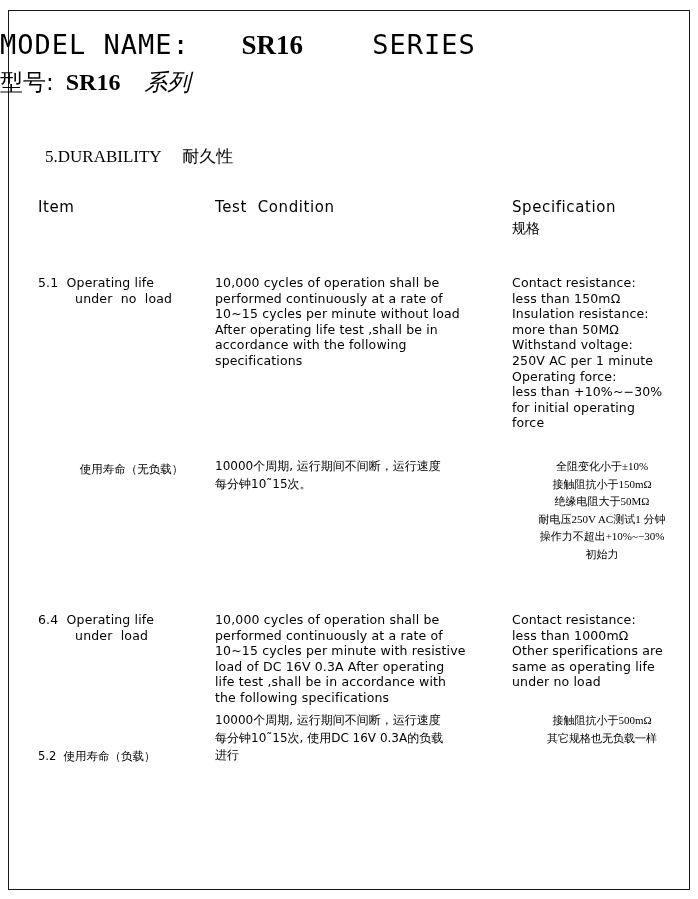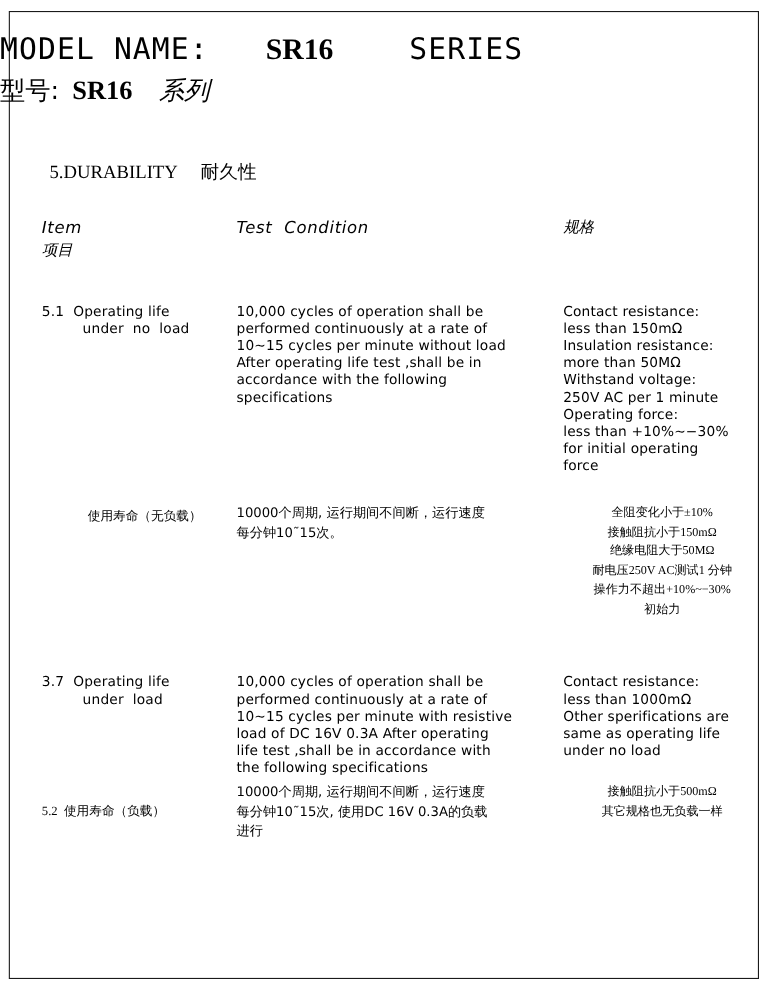--- a/index.html
+++ b/index.html
@@ -87,21 +87,21 @@
   .section-heading .sec-cjk {
     font-family: "DejaVu Sans", sans-serif;
     font-size: 17px;
   }
 
   
   .col-item    { position: absolute; left: 38px;  width: 175px; }
   .col-test    { position: absolute; left: 215px; width: 290px; }
   .col-spec    { position: absolute; left: 512px; width: 180px; }
 
-  .hdr-row { position: absolute; top: 197px; left: 0; width: 568px; height: 50px; font-style: italic; }
+  .hdr-row { position: absolute; top: 197px; left: 0; width: 568px; height: 50px; }
   .hdr-en {
     font-family: "DejaVu Sans", sans-serif;
     font-size: 15px;
     letter-spacing: 0.6px;
     white-space: pre;
     line-height: 21px;
   }
   .hdr-cn {
     font-family: "DejaVu Sans", sans-serif;
     font-size: 14px;
@@ -143,45 +143,45 @@
     text-align: center;
   }
 
   
   .row-51-en { top: 275px; }
   .row-51-cn { top: 458px; }
   .row-52-en { top: 612px; }
   .row-52-cn { top: 712px; }
 
   .row-51-cn-item { top: 461px; }
-  .row-52-cn-item { top: 730px; font-family: Liberation Serif, serif; }
+  .row-52-cn-item { top: 748px; }
 </style>
 </head>
 <body>
 
 <div class="content">
 
   <div class="page-frame"></div>
 
   <div class="title-block">
     <div class="title-line-1"><span>MODEL NAME:</span><span>   </span><span class="serif-val">SR16</span><span>    </span><span>SERIES</span></div>
     <div class="title-line-2"><span class="cjk">型号:</span><span>  </span><span class="serif-val">SR16</span><span>    </span><span class="cjk-italic">系列</span></div>
   </div>
 
   <div class="section-heading"><span>5.DURABILITY</span><span>     </span><span class="sec-cjk">耐久性</span></div>
 
   <div class="hdr-row">
     <div class="col-item">
       <div class="hdr-en">Item</div>
-      <div class="hdr-cn">项目</div>
     </div>
     <div class="col-test">
       <div class="hdr-en">Test  Condition</div>
     </div>
     <div class="col-spec">
+      <div class="hdr-en">Specification</div>
       <div class="hdr-cn">规格</div>
     </div>
   </div>
 
   <div>
     <div class="col-item row-51-en en-text-item">5.1  Operating life
          under  no  load</div>
     <div class="col-test row-51-en en-text">10,000  cycles  of  operation  shall  be
 performed  continuously  at  a  rate  of
 10~15  cycles  per  minute  without  load
@@ -206,21 +206,21 @@
 每分钟10˜15次。</div>
     <div class="col-spec row-51-cn cn-spec">全阻变化小于±10%
 接触阻抗小于150mΩ
 绝缘电阻大于50MΩ
 耐电压250V  AC测试1 分钟
 操作力不超出+10%~−30%
 初始力</div>
   </div>
 
   <div>
-    <div class="col-item row-52-en en-text-item">3.7  Operating life
+    <div class="col-item row-52-en en-text-item">6.4  Operating life
          under  load</div>
     <div class="col-test row-52-en en-text" style="width:300px;">10,000  cycles  of  operation  shall  be
 performed  continuously  at  a  rate  of
 10~15  cycles  per  minute  with  resistive
 load  of  DC  16V  0.3A  After  operating
 life  test  ,shall  be  in  accordance  with
 the  following  specifications</div>
     <div class="col-spec row-52-en en-text">Contact  resistance:
 less  than  1000mΩ
 Other  sperifications  are

